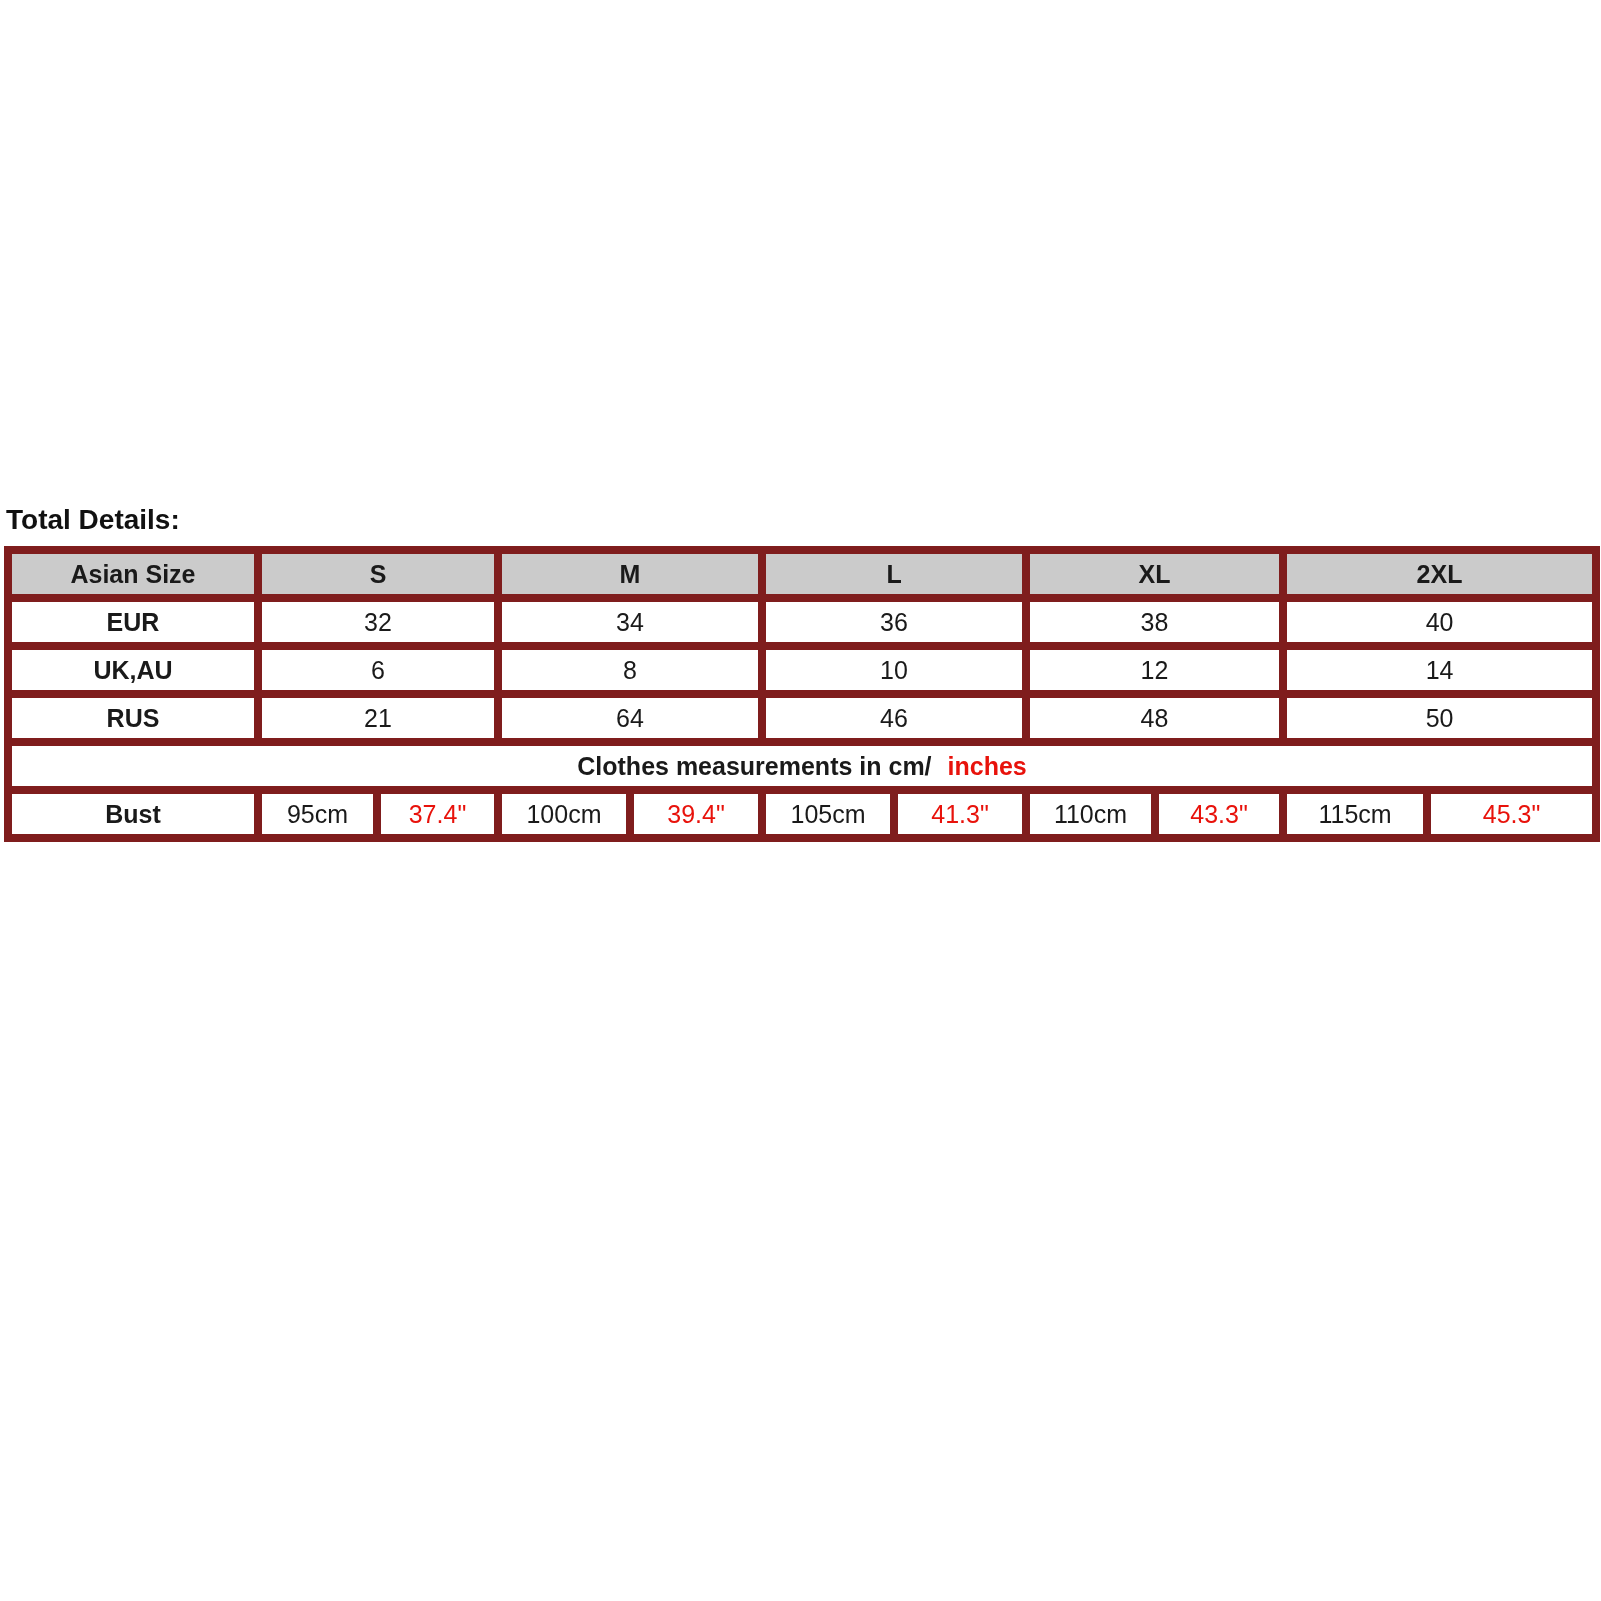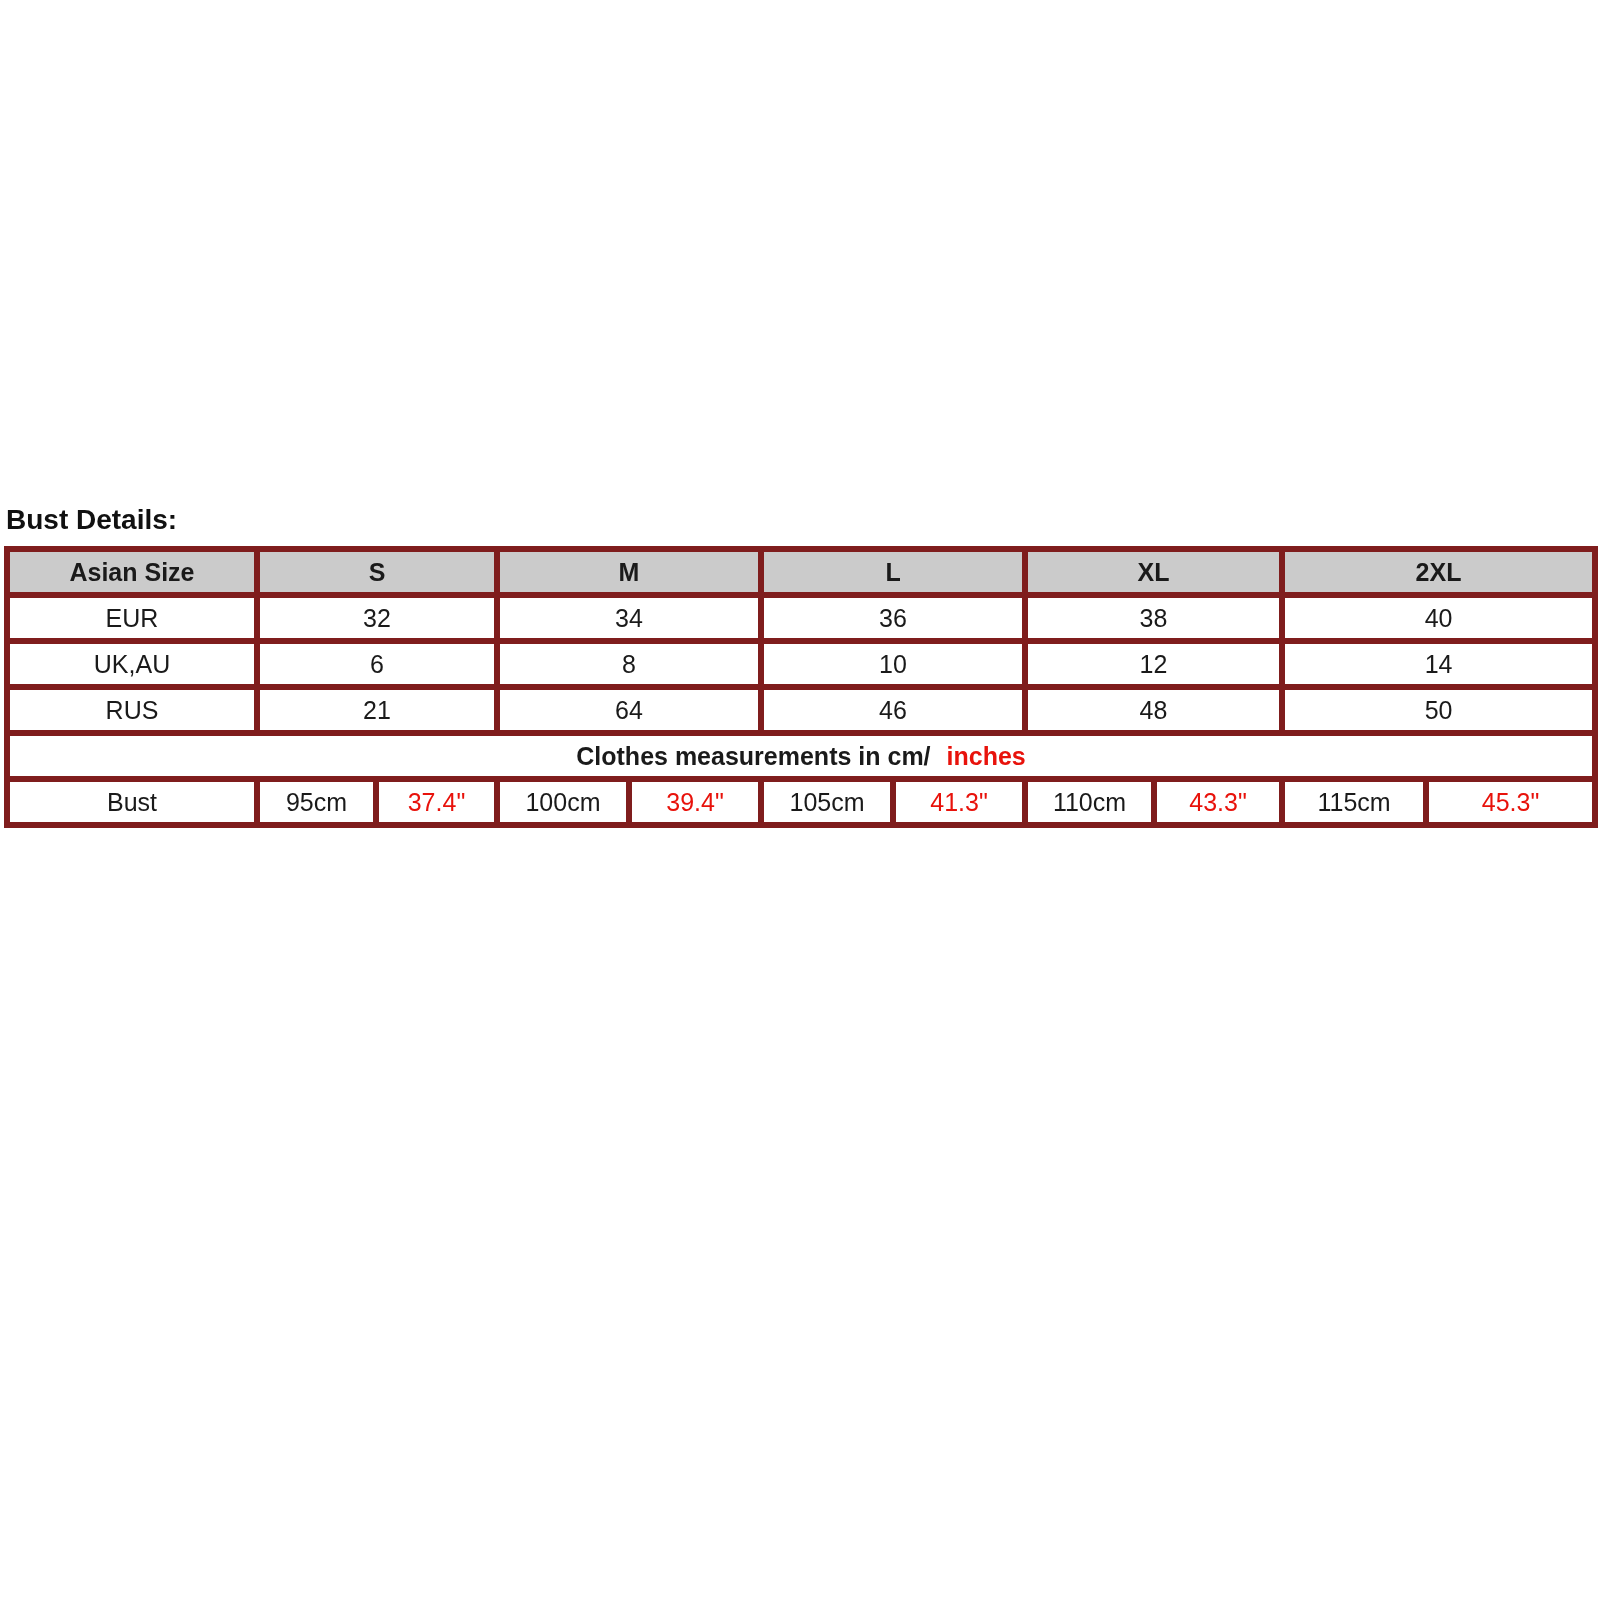--- a/index.html
+++ b/index.html
@@ -26,32 +26,32 @@
     color: #111111;
     margin: 0 0 10px 2px;
     letter-spacing: 0px;
   }
   table.size-table {
     border-collapse: collapse;
     table-layout: fixed;
     width: 1589px;
   }
   table.size-table td {
-    border: 6px solid #7f1d1d;
+    border: 8px solid #7f1d1d;
     font-size: 25px;
     height: 40px;
     padding: 0 16px;
     text-align: center;
     vertical-align: middle;
     overflow: hidden;
     white-space: nowrap;
   }
   td.label-cell {
     text-align: left;
-    font-weight: normal;
+    font-weight: bold;
     padding-left: 7px;
   }
   tr.header-row td {
     background: #cbcbcb;
     font-weight: bold;
   }
   td.section-cell {
     text-align: left;
     font-weight: bold;
     padding-left: 7px;
@@ -61,21 +61,21 @@
     margin-left: 16px;
   }
   td.inch-cell {
     color: #e8120b;
   }
 </style>
 </head>
 <body>
 
 <div class="content">
-  <div class="page-title">Bust Details:</div>
+  <div class="page-title">Total Details:</div>
 
   <table class="size-table">
     <colgroup>
       <col style="width:250px">
       <col style="width:119px">
         <col style="width:121px">
       <col style="width:132px">
         <col style="width:132px">
       <col style="width:132px">
         <col style="width:132px">

